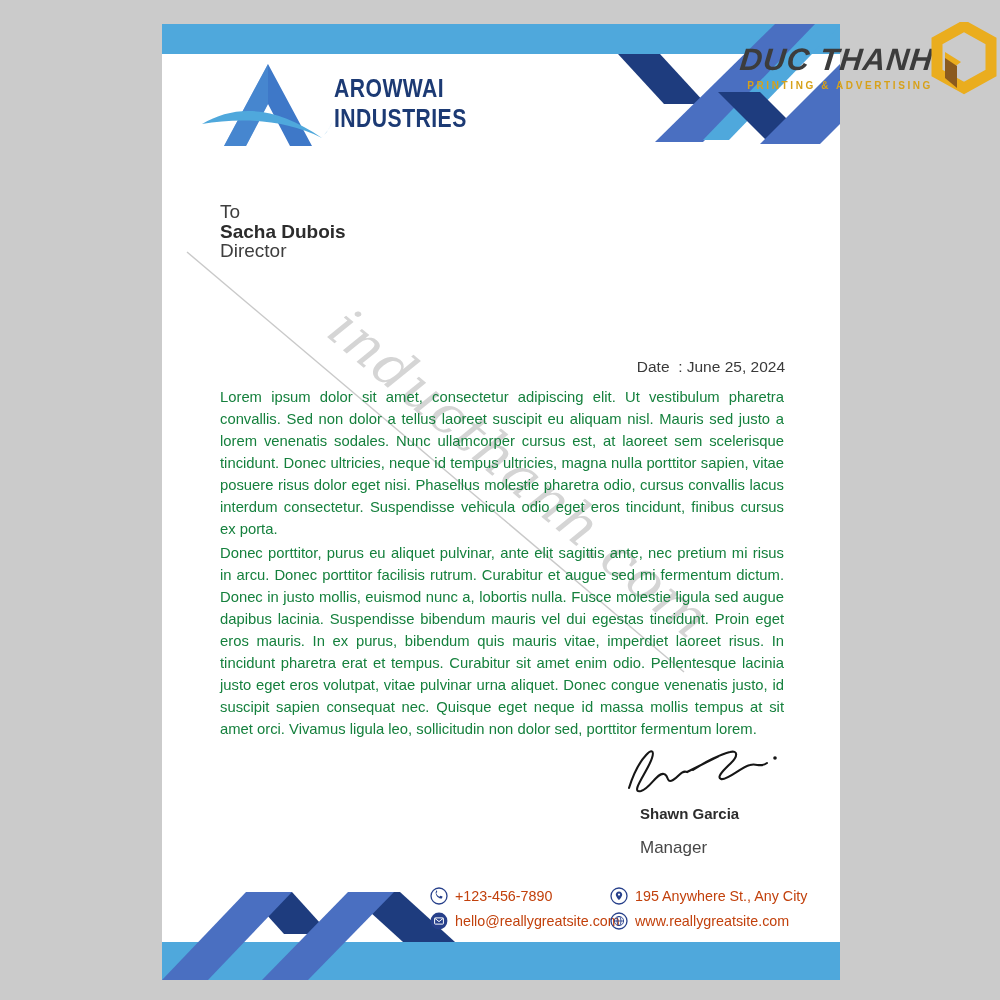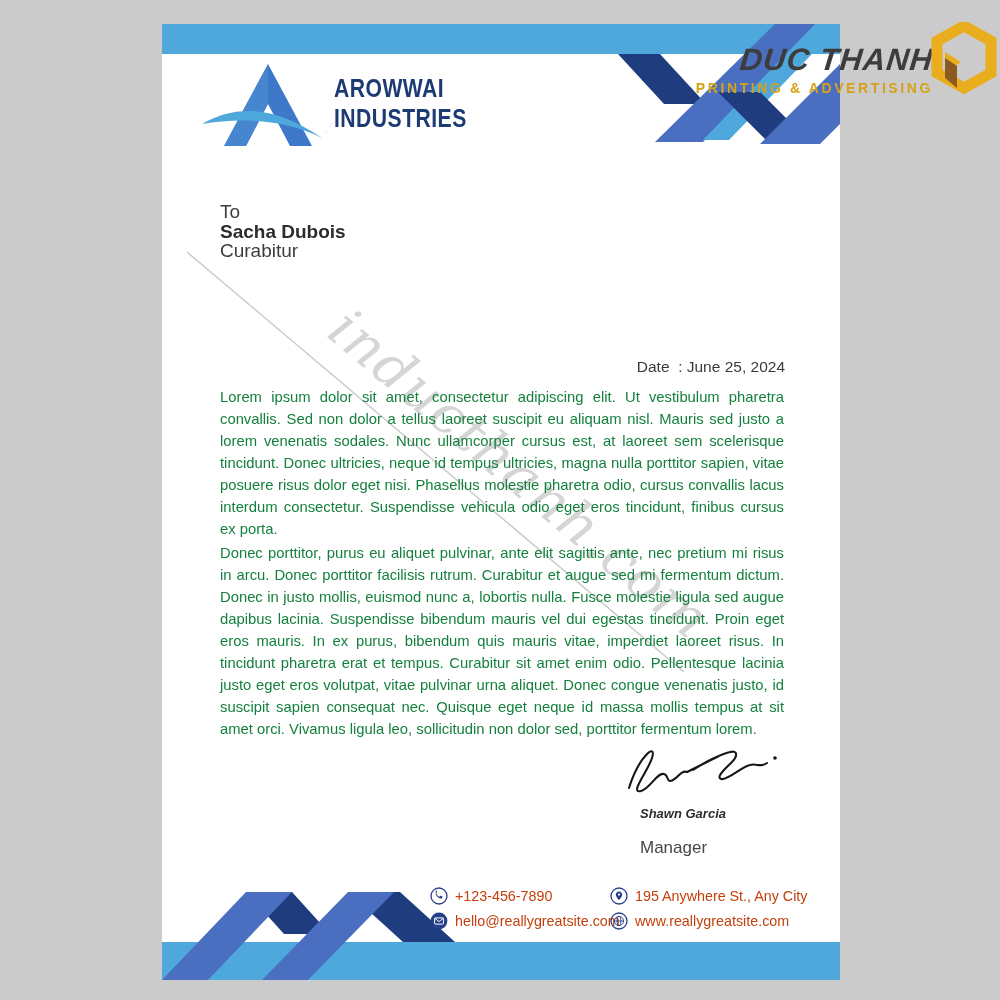--- a/index.html
+++ b/index.html
@@ -37,41 +37,41 @@
   .txt{color:#3e3e3e;font-size:19px;line-height:19.5px;}
   .to-block{left:58px;top:178px;}
   .addr-block{left:58px;top:254px;}
   .bold{font-weight:bold;color:#2c2c2c;}
   .date{left:323px;top:334px;width:300px;text-align:right;white-space:pre;color:#3a3a3a;font-size:15.5px;}
   .para{left:58px;width:564px;text-align:justify;font-size:14.8px;line-height:22px;color:#15803d;}
   .p1{top:362px;}
   .p2{top:518px;}
 
   
-  .sig-name{left:478px;top:780px;font-size:13px;font-style:italic;}
+  .sig-name{left:478px;top:780px;font-size:15px;}
   .sig-title{left:478px;top:798px;font-size:17px;color:#474747;margin-top:16px;}
 
   
   .contact-col{position:absolute;top:862px;}
   .col1{left:268px;}
   .col2{left:448px;}
   .contact-row{display:flex;align-items:center;height:20px;margin-bottom:5px;}
   .contact-row .ic{flex:0 0 18px;margin-right:7px;}
   .contact-row .ct{font-size:14.3px;color:#c2410c;white-space:nowrap;}
 
   
   .dt-logo{position:absolute;left:735px;top:18px;width:262px;height:95px;z-index:50;}
   .dt-title{
     position:absolute;right:64px;top:24px;white-space:nowrap;
     font-size:31px;font-weight:bold;font-style:italic;color:#3c3c3c;
     transform:skewX(-6deg);letter-spacing:1px;
   }
   .dt-sub{
     position:absolute;right:64px;top:62px;white-space:nowrap;
-    font-size:14px;font-weight:bold;color:#d7a119;letter-spacing:2.6px;
+    font-size:10px;font-weight:bold;color:#d7a119;letter-spacing:2.6px;
   }
 </style>
 </head>
 <body>
 
 <div class="page">
 
   <svg class="abs" style="left:0;top:0" width="678" height="145" viewBox="0 0 678 145">
     <rect x="0" y="0" width="678" height="30" fill="#4FA8DC"></rect>
     <polygon points="456,30 498,30 544,80 502,80" fill="#1E3C7E"></polygon>
@@ -93,21 +93,21 @@
     <path d="M118 76 C124 72 128 66 130 60 C127 68 123 73 118 76 Z" fill="#4FA8DC"></path>
   </svg>
   <div class="abs brand-text">
     <div>AROWWAI</div>
     <div>INDUSTRIES</div>
   </div>
 
   <div class="abs txt to-block">
     <div>To</div>
     <div class="bold">Sacha Dubois</div>
-    <div>Curabitur</div>
+    <div>Director</div>
   </div>
   <div class="abs txt addr-block">
   </div>
 
   <div class="abs date">Date  : June 25, 2024</div>
 
   <div class="abs para p1">Lorem ipsum dolor sit amet, consectetur adipiscing elit. Ut vestibulum pharetra convallis. Sed non dolor a tellus laoreet suscipit eu aliquam nisl. Mauris sed justo a lorem venenatis sodales. Nunc ullamcorper cursus est, at laoreet sem scelerisque tincidunt. Donec ultricies, neque id tempus ultricies, magna nulla porttitor sapien, vitae posuere risus dolor eget nisi. Phasellus molestie pharetra odio, cursus convallis lacus interdum consectetur. Suspendisse vehicula odio eget eros tincidunt, finibus cursus ex porta.</div>
   <div class="abs para p2">Donec porttitor, purus eu aliquet pulvinar, ante elit sagittis ante, nec pretium mi risus in arcu. Donec porttitor facilisis rutrum. Curabitur et augue sed mi fermentum dictum. Donec in justo mollis, euismod nunc a, lobortis nulla. Fusce molestie ligula sed augue dapibus lacinia. Suspendisse bibendum mauris vel dui egestas tincidunt. Proin eget eros mauris. In ex purus, bibendum quis mauris vitae, imperdiet laoreet risus. In tincidunt pharetra erat et tempus. Curabitur sit amet enim odio. Pellentesque lacinia justo eget eros volutpat, vitae pulvinar urna aliquet. Donec congue venenatis justo, id suscipit sapien consequat nec. Quisque eget neque id massa mollis tempus at sit amet orci. Vivamus ligula leo, sollicitudin non dolor sed, porttitor fermentum lorem.</div>
 
   <svg class="abs" style="left:455px;top:712px" width="172" height="62" viewBox="0 0 172 62">

